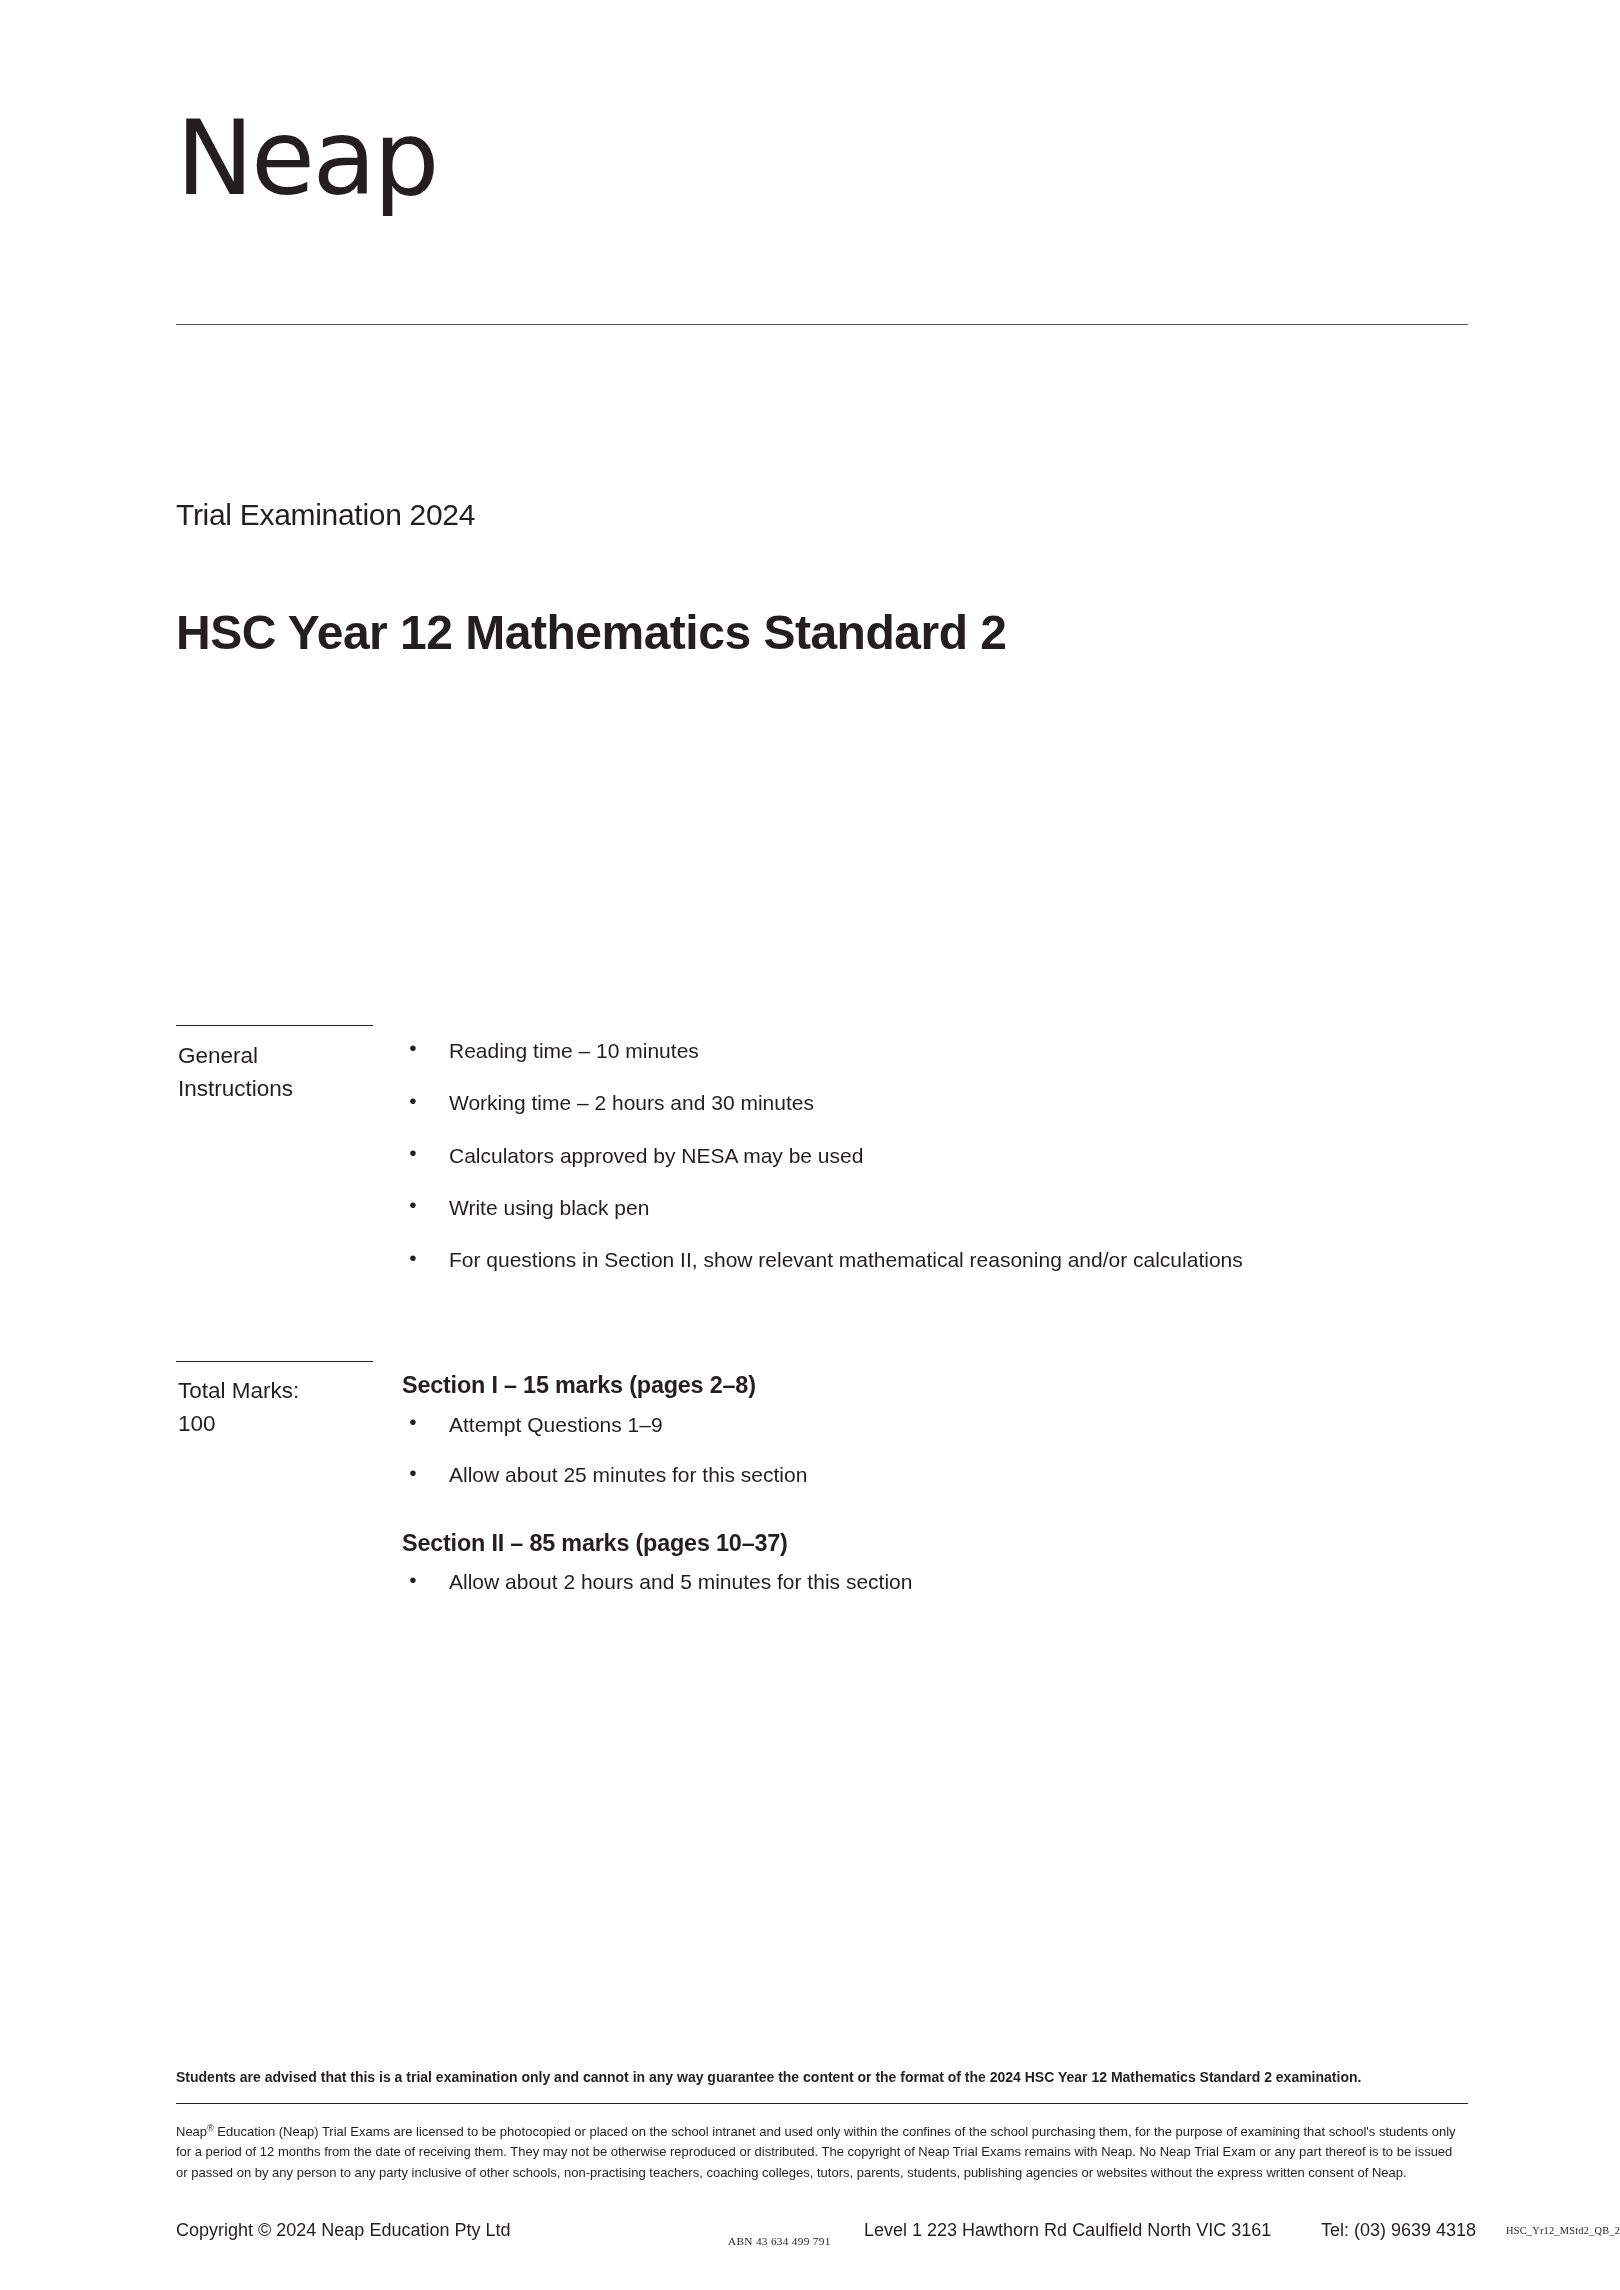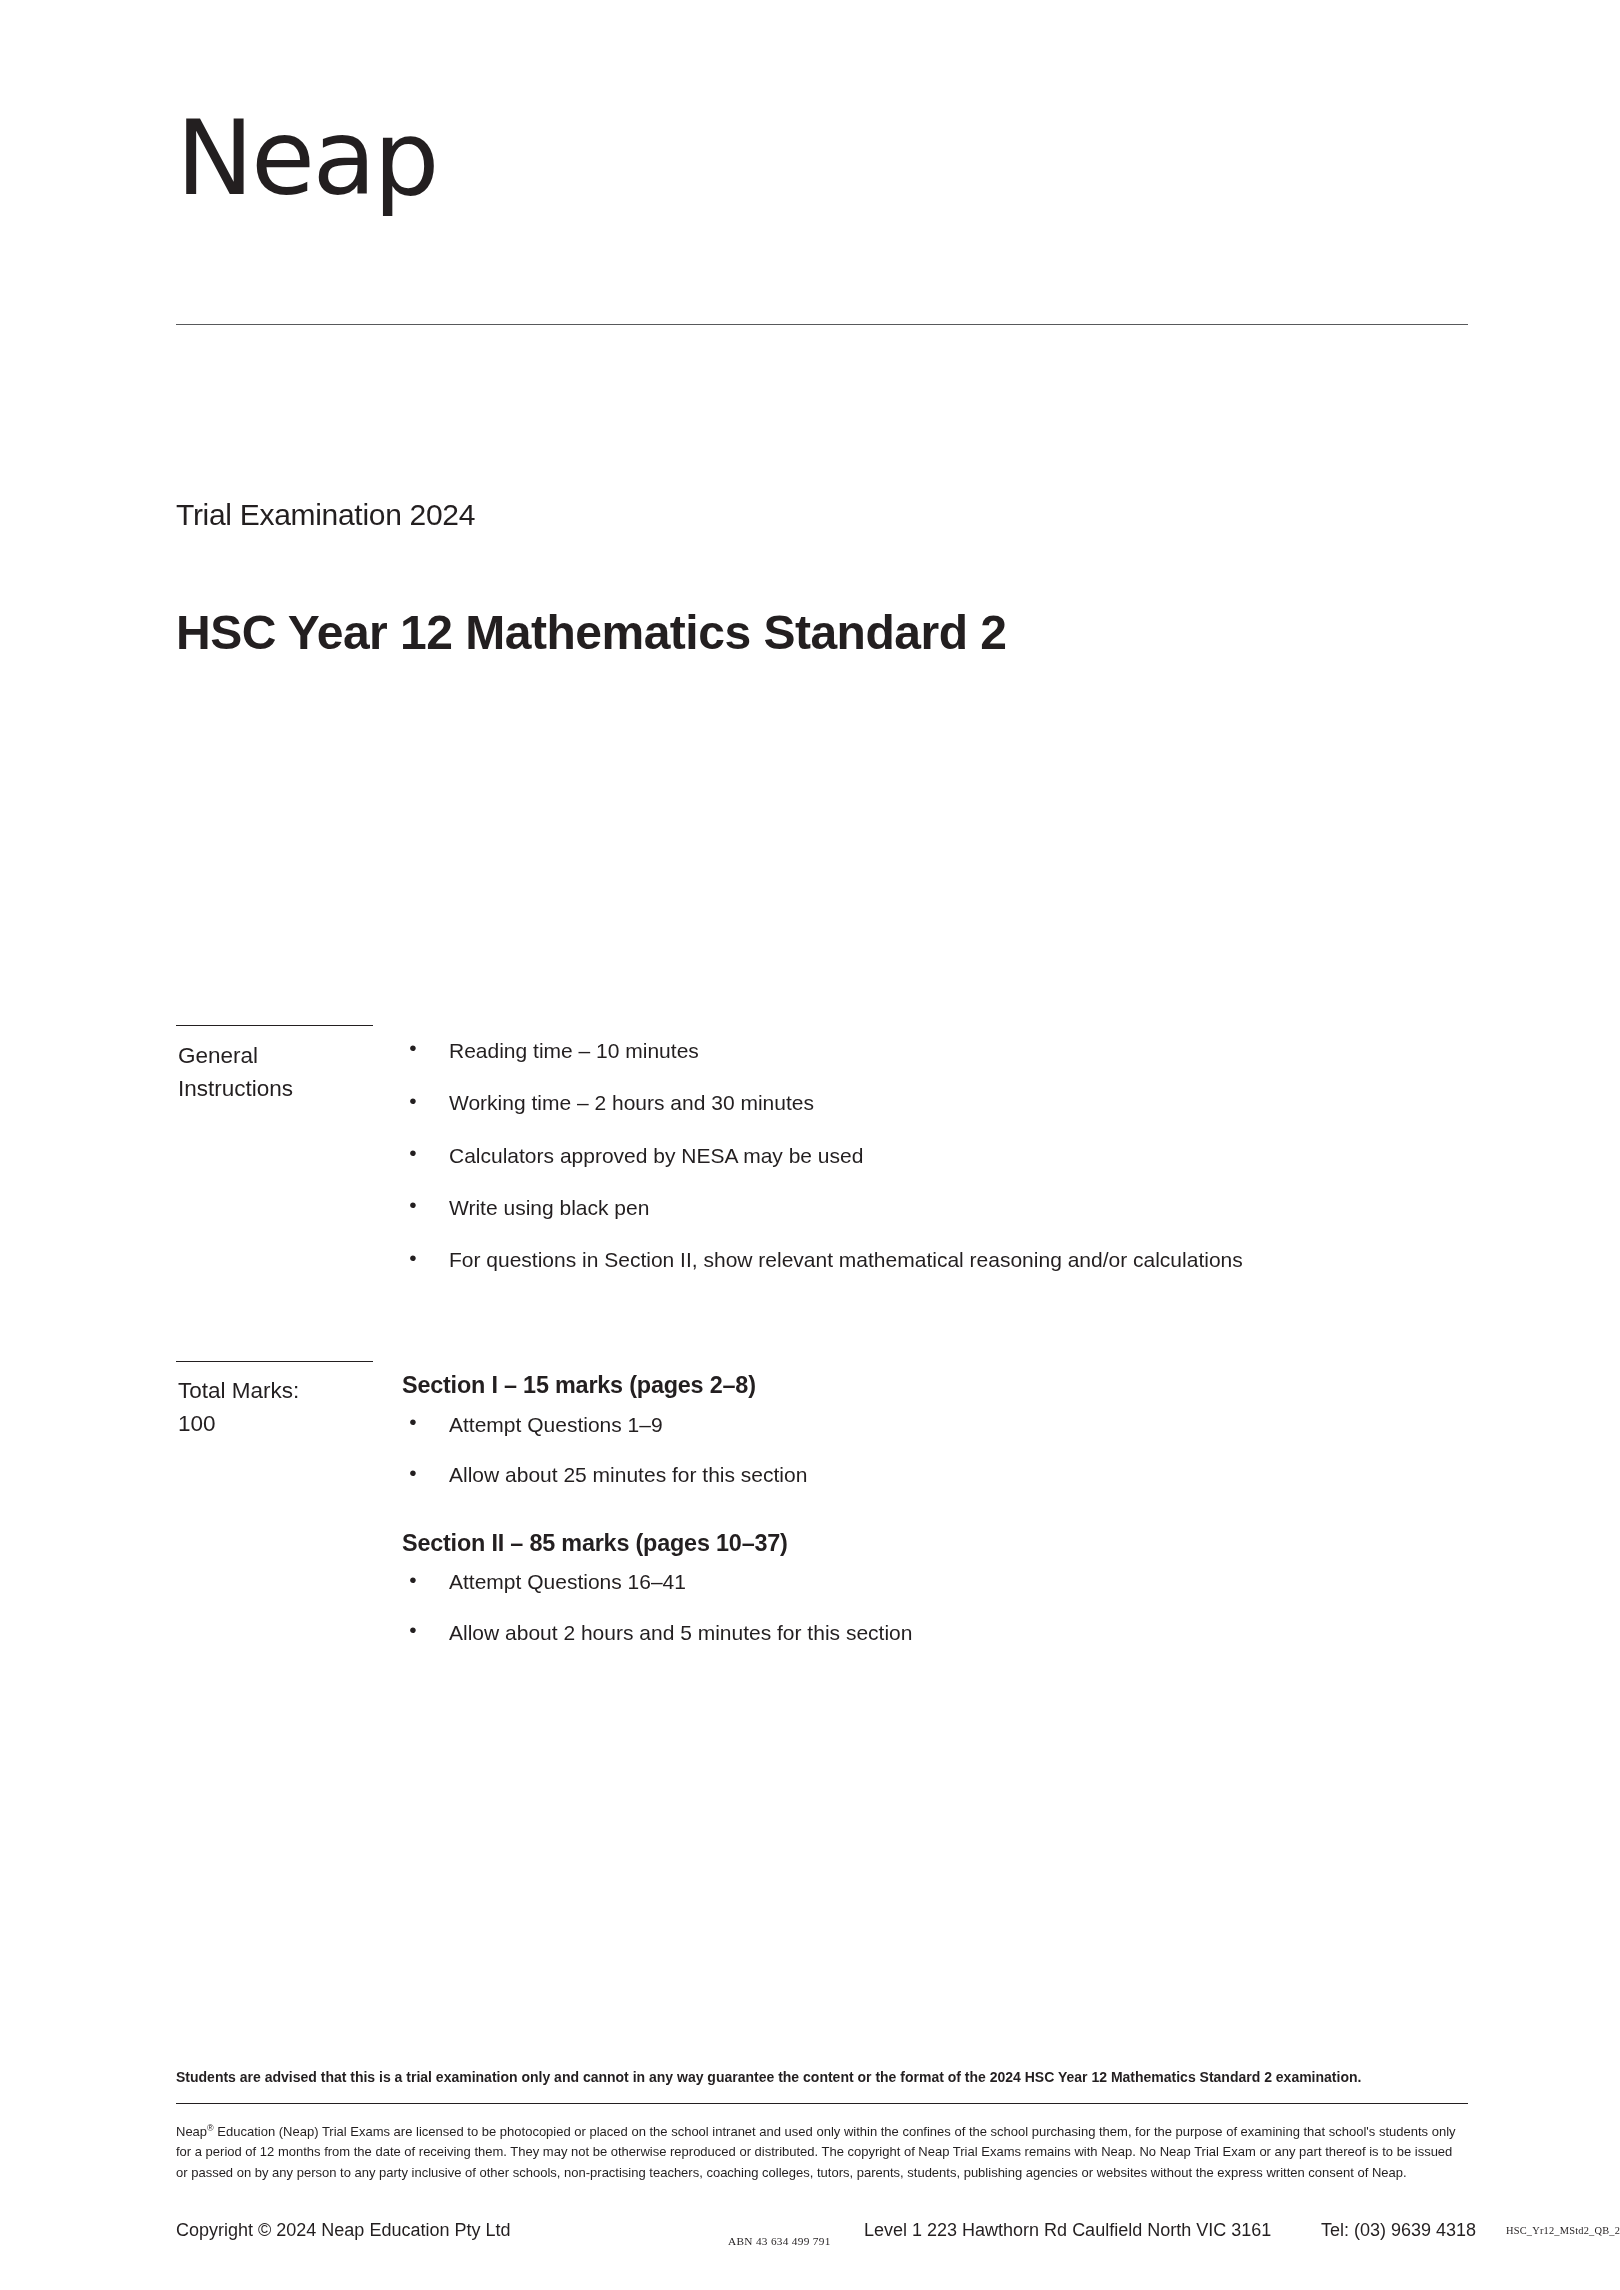--- a/index.html
+++ b/index.html
@@ -241,21 +241,20 @@
   </div>
 
   <div class="sections">
     <div class="section-head">Section I – 15 marks (pages 2–8)</div>
     <ul class="sec-list">
       <li>Attempt Questions 1–9</li>
       <li>Allow about 25 minutes for this section</li>
     </ul>
     <div class="section-head second">Section II – 85 marks (pages 10–37)</div>
     <ul class="sec-list">
-      <li>Attempt Questions 16–41</li>
       <li>Allow about 2 hours and 5 minutes for this section</li>
     </ul>
   </div>
 
   <div class="footer-note">Students are advised that this is a trial examination only and cannot in any way guarantee the content or the format of the 2024 HSC Year 12 Mathematics Standard 2 examination.</div>
   <div class="footer-rule"></div>
 
   <div class="footer-licence"><span>Neap</span><sup>®</sup><span> Education (Neap) Trial Exams are licensed to be photocopied or placed on the school intranet and used only within the confines of the school purchasing them, for the purpose of examining that school's students only for a period of 12 months from the date of receiving them. They may not be otherwise reproduced or distributed. The copyright of Neap Trial Exams remains with Neap. No Neap Trial Exam or any part thereof is to be issued or passed on by any person to any party inclusive of other schools, non-practising teachers, coaching colleges, tutors, parents, students, publishing agencies or websites without the express written consent of Neap.</span></div>
 
   <div class="footer-bottom">

